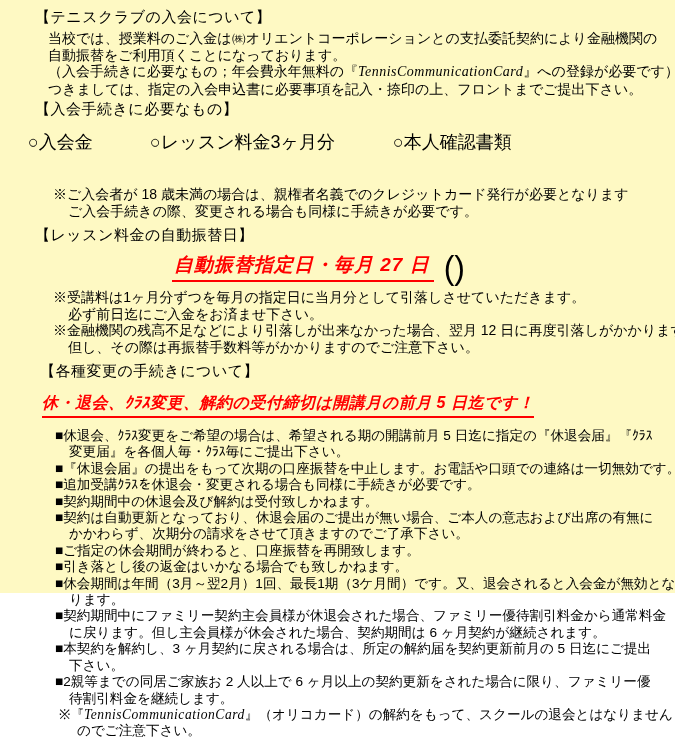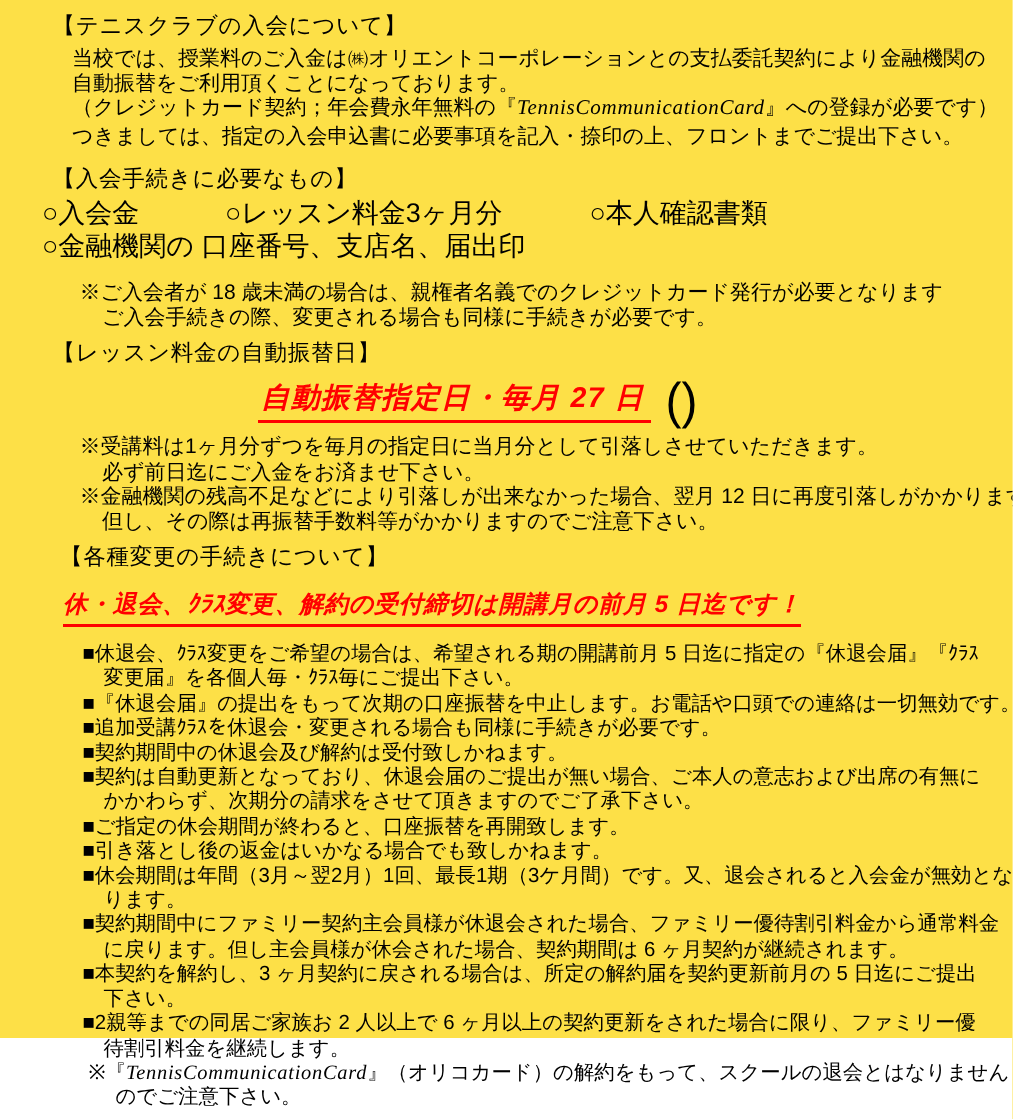--- a/index.html
+++ b/index.html
@@ -2,21 +2,21 @@
 <html><head>
 <meta charset="utf-8">
 <style>
   html,body{margin:0;padding:0;}
   body{
     width:675px;height:746px;
     background:#ffffff;color:#000000;
     font-family:"Liberation Sans",sans-serif;
     overflow:hidden;position:relative;
   }
-  .page{position:absolute;left:0;top:0;width:675px;height:692px;background:#fde047;}
+  .page{position:absolute;left:0;top:0;width:675px;height:593px;background:#fef9c3;}
   .abs{position:absolute;white-space:nowrap;}
   .h{font-size:15px;letter-spacing:0.5px;}
   .body-line{font-size:14px;line-height:16.5px;}
   .para .body-line{white-space:nowrap;}
   .circle-row{font-size:18px;}
   .note{font-size:14px;line-height:16.6px;}
   .note .cont{padding-left:15px;}
   .highlight-row{display:flex;align-items:center;}
   .highlight{
     font-size:19px;font-weight:bold;font-style:italic;
@@ -45,30 +45,29 @@
 </head>
 <body>
 
 <div class="page">
 
   <div class="abs h" style="left:35px;top:8px;">【テニスクラブの入会について】</div>
 
   <div class="abs para" style="left:48px;top:30px;">
     <div class="body-line">当校では、授業料のご入金は㈱オリエントコーポレーションとの支払委託契約により金融機関の</div>
     <div class="body-line">自動振替をご利用頂くことになっております。</div>
-    <div class="body-line"><span>（クレジットカード契約；年会費永年無料の『</span><span class="card-name">TennisCommunicationCard</span><span>』への登録が必要です）</span></div>
+    <div class="body-line"><span>（入会手続きに必要なもの；年会費永年無料の『</span><span class="card-name">TennisCommunicationCard</span><span>』への登録が必要です）</span></div>
     <div class="body-line">つきましては、指定の入会申込書に必要事項を記入・捺印の上、フロントまでご提出下さい。</div>
   </div>
 
-  <div class="abs h" style="left:35px;top:110px;">【入会手続きに必要なもの】</div>
+  <div class="abs h" style="left:35px;top:100px;">【入会手続きに必要なもの】</div>
 
   <div class="abs circle-row" style="left:28px;top:130px;">○入会金</div>
   <div class="abs circle-row" style="left:150px;top:130px;">○レッスン料金3ヶ月分</div>
   <div class="abs circle-row" style="left:393px;top:130px;">○本人確認書類</div>
-  <div class="abs circle-row" style="left:28px;top:152px;">○金融機関の 口座番号、支店名、届出印</div>
 
   <div class="abs note" style="left:53px;top:186px;">
     <div>※ご入会者が 18 歳未満の場合は、親権者名義でのクレジットカード発行が必要となります</div>
     <div class="cont">ご入会手続きの際、変更される場合も同様に手続きが必要です。</div>
   </div>
 
   <div class="abs h" style="left:35px;top:226px;">【レッスン料金の自動振替日】</div>
 
   <div class="abs highlight-row" style="left:172px;top:251px;">
     <span class="highlight">自動振替指定日・毎月 27 日</span>

